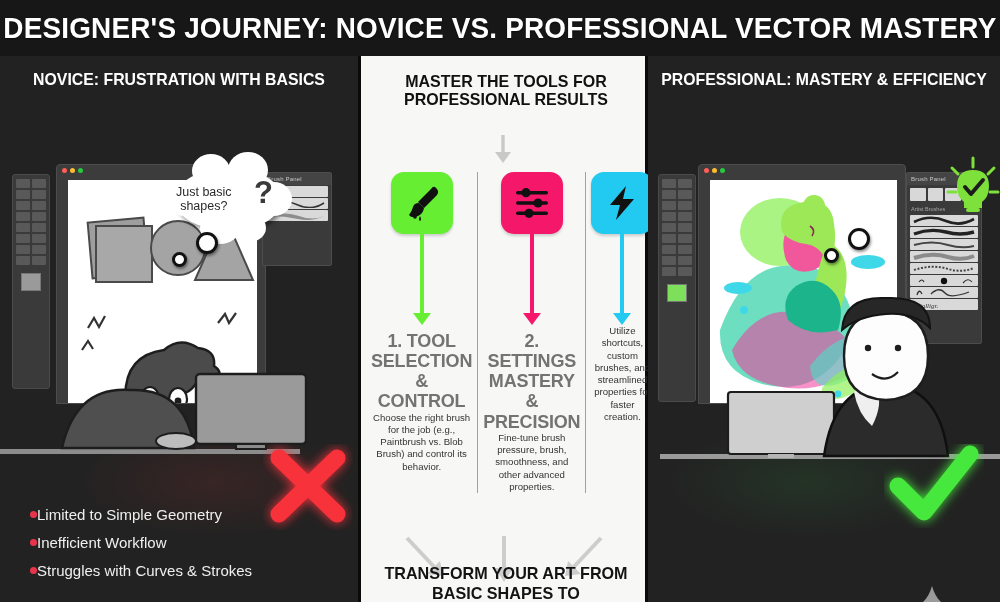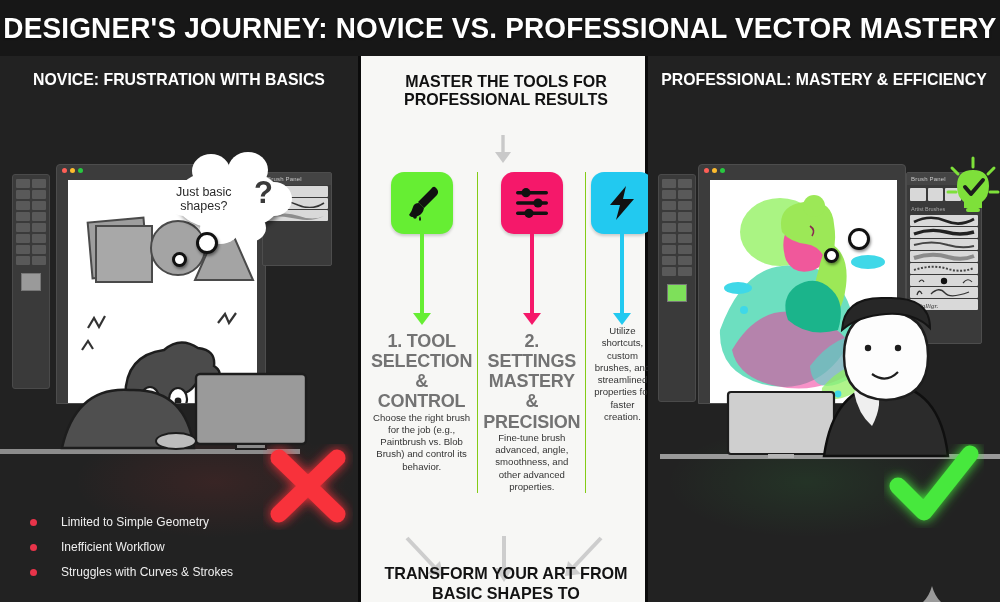--- a/index.html
+++ b/index.html
@@ -164,22 +164,22 @@
   }
   .bigcta{
     position:absolute;left:8px;top:508px;width:274px;text-align:center;
     color:#131313;font-size:17px;font-weight:bold;line-height:1.16;
     transform:scaleX(.95);
   }
 
   
   .bullets{position:absolute;bottom:12px;}
   .bullets li{
-    list-style:none;display:flex;align-items:center;gap:24px;
-    color:#efefef;font-size:12px;margin-bottom:11px;white-space:nowrap;
+    list-style:none;display:flex;align-items:center;gap:0;
+    color:#efefef;font-size:15px;margin-bottom:11px;white-space:nowrap;
   }
   .bullets ul{margin:0;padding:0;}
   .bul{width:7px;height:7px;border-radius:50%;flex:none;}
   #bullets-left{left:30px;}
 
   
   .xmark,.vmark{position:absolute;}
   .sparkle{position:absolute;}
 </style>
 </head>
@@ -350,21 +350,21 @@
             <rect x="4" y="18.3" width="32" height="3.4" rx="1.7" fill="#111"></rect>
             <rect x="4" y="28.6" width="32" height="3.4" rx="1.7" fill="#111"></rect>
             <circle cx="14" cy="9.7" r="4.6" fill="#111"></circle>
             <circle cx="26" cy="20" r="4.6" fill="#111"></circle>
             <circle cx="17" cy="30.3" r="4.6" fill="#111"></circle>
           </svg>
         </div>
         <div class="stem" style="background:#f5186a;"></div>
         <div class="stemhead" style="border-top:12px solid #f5186a;"></div>
         <h3>2. SETTINGS MASTERY &amp; PRECISION</h3>
-        <p>Fine-tune brush advanced, angle, smoothness, and other advanced properties.</p>
+        <p>Fine-tune brush pressure, brush, smoothness, and other advanced properties.</p>
       </div>
 
       <div class="col">
         <div class="tile" style="background:#22c9f0;">
           <svg width="40" height="40" viewBox="0 0 40 40">
             <polygon points="24,3 8,22 18,22 14,37 32,16 21,16" fill="#111"></polygon>
           </svg>
         </div>
         <div class="stem" style="background:#22c9f0;"></div>
         <div class="stemhead" style="border-top:12px solid #22c9f0;"></div>

